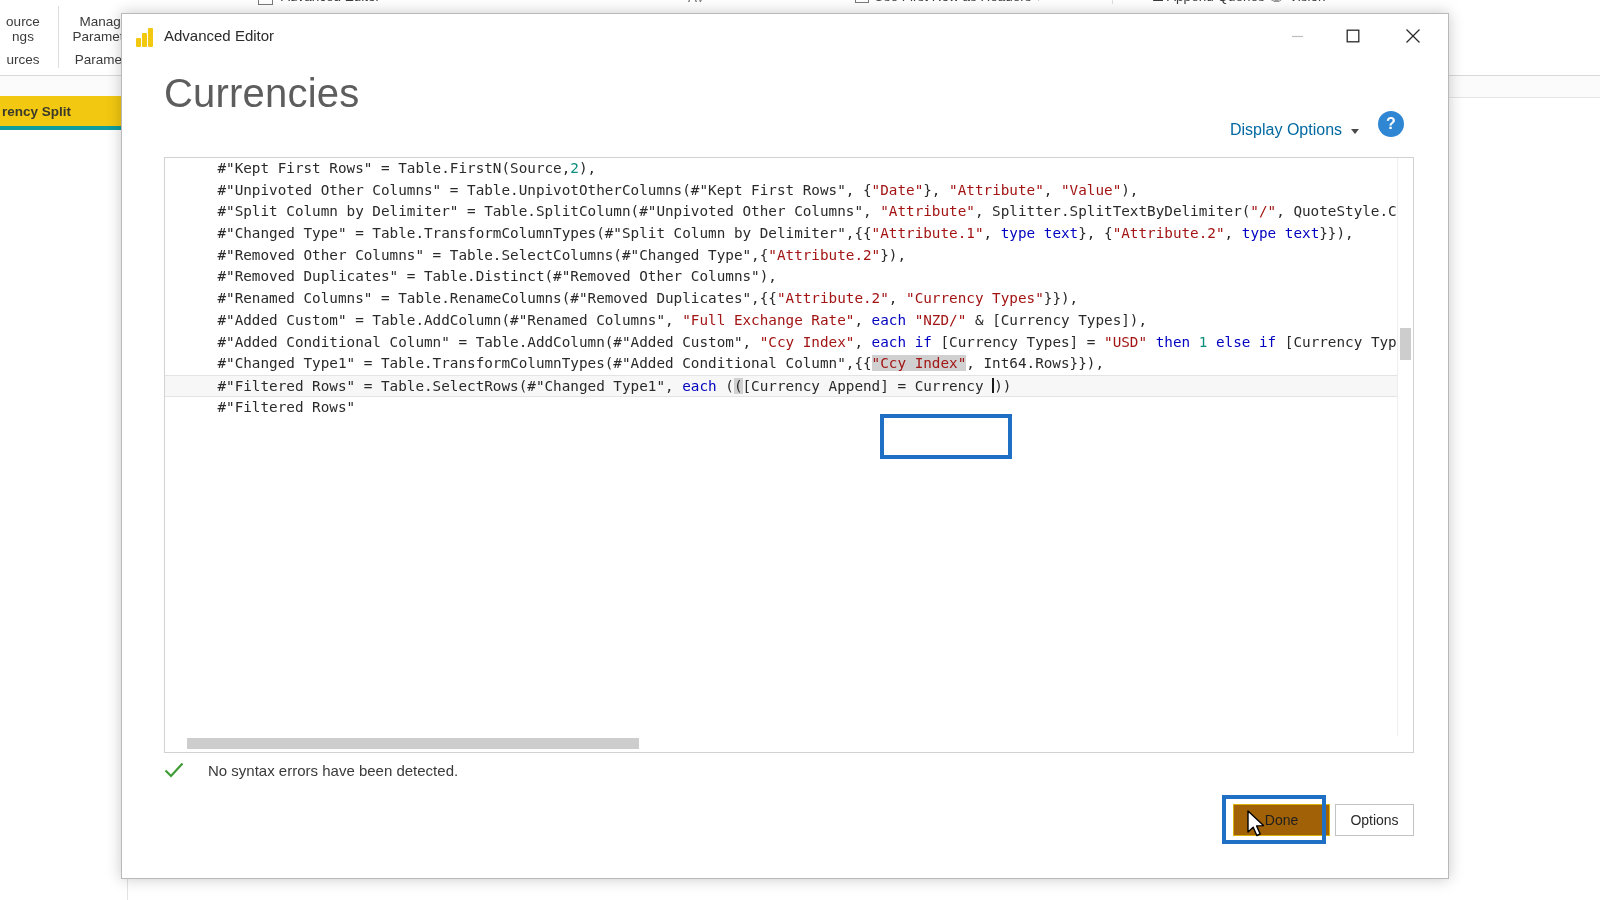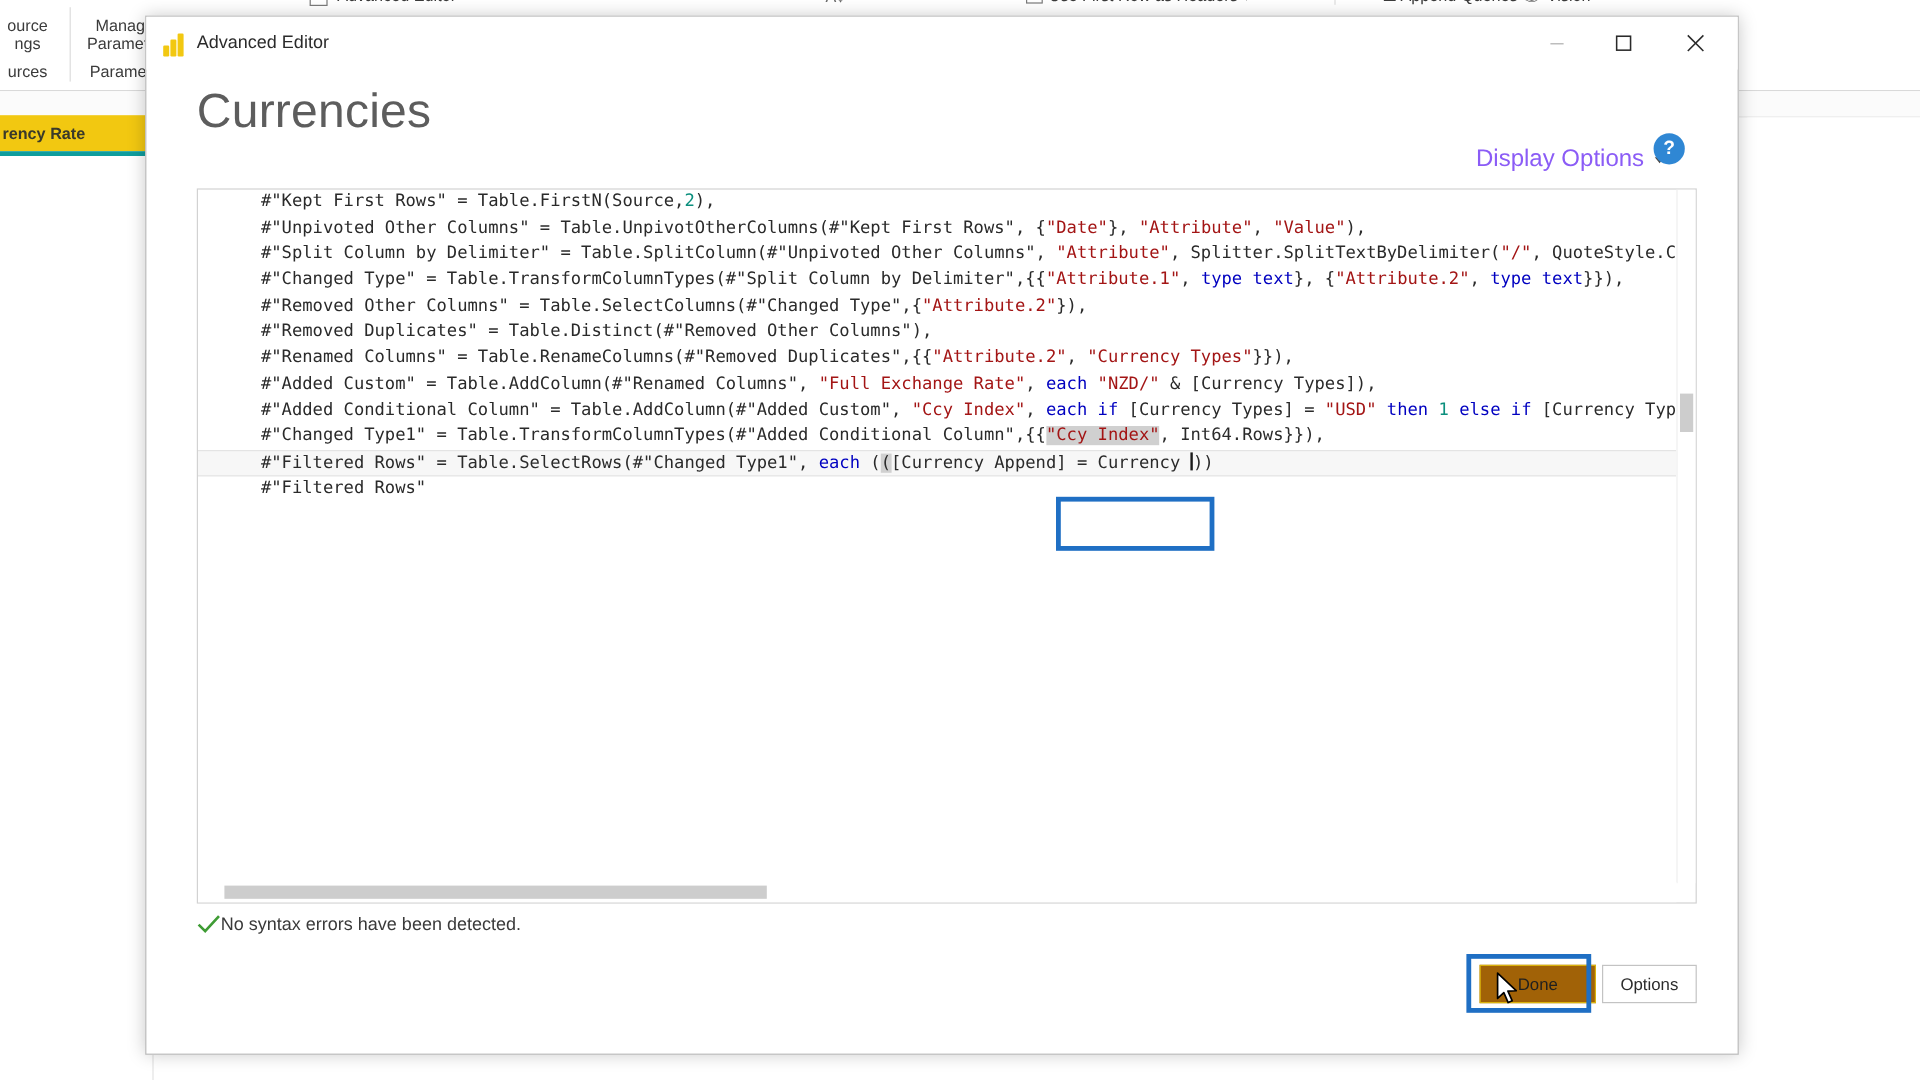--- a/index.html
+++ b/index.html
@@ -92,21 +92,21 @@
   .wcls { left: 1268px; }
 
   .hdr-title {
     position: absolute; left: 42px; top: 52px;
     font-size: 40px; font-weight: normal; color: #5d5d5d;
     letter-spacing: 0.2px; line-height: 54px;
   }
   .display-options {
     position: absolute; left: 1108px; top: 107px;
     display: flex; align-items: center; gap: 9px;
-    font-size: 20px; color: #8b5cf6;
+    font-size: 16px; color: #0369a1;
   }
   .caret {
     width: 0; height: 0; border-left: 4.5px solid transparent;
     border-right: 4.5px solid transparent; border-top: 5px solid #4a4a4a;
     margin-top: 2px;
   }
   .help-btn {
     position: absolute; left: 1256px; top: 97px;
     width: 26px; height: 26px; border-radius: 50%;
     background: #2f87d4; color: #ffffff;
@@ -160,21 +160,21 @@
     background: #ffffff;
   }
   .h-thumb {
     position: absolute; left: 22px; top: 3px; width: 452px; height: 11px;
     background: #cdcdcd;
   }
 
   
   .status {
     position: absolute; left: 42px; top: 748px;
-    display: flex; align-items: center; gap: 0;
+    display: flex; align-items: center; gap: 24px;
   }
   .status-text { font-size: 15px; color: #3a3a3a; }
 
   
   .btn {
     position: absolute; height: 32px;
     display: flex; align-items: center; justify-content: center;
     font-size: 14px;
   }
   .btn-done {
@@ -222,21 +222,21 @@
 
     <div class="bg-rib-item" style="left:1268px; top:-11px;">👁 Vision</div>
 
     <div class="bg-sep" style="left:1112px; top:-20px; height:24px;"></div>
   </div>
 
   <div class="bg-under-ribbon"></div>
   <div class="bg-tabrow"></div>
 
   <div class="bg-currency-tab">
-    <span>rency Rate</span>
+    <span>rency Split</span>
   </div>
   <div class="bg-teal-line"></div>
   <div class="bg-left-panel"></div>
   <div class="bg-right-blank"></div>
 </div>
 
 <div class="dialog">
 
   <div class="titlebar">
     <div class="title-icon">

